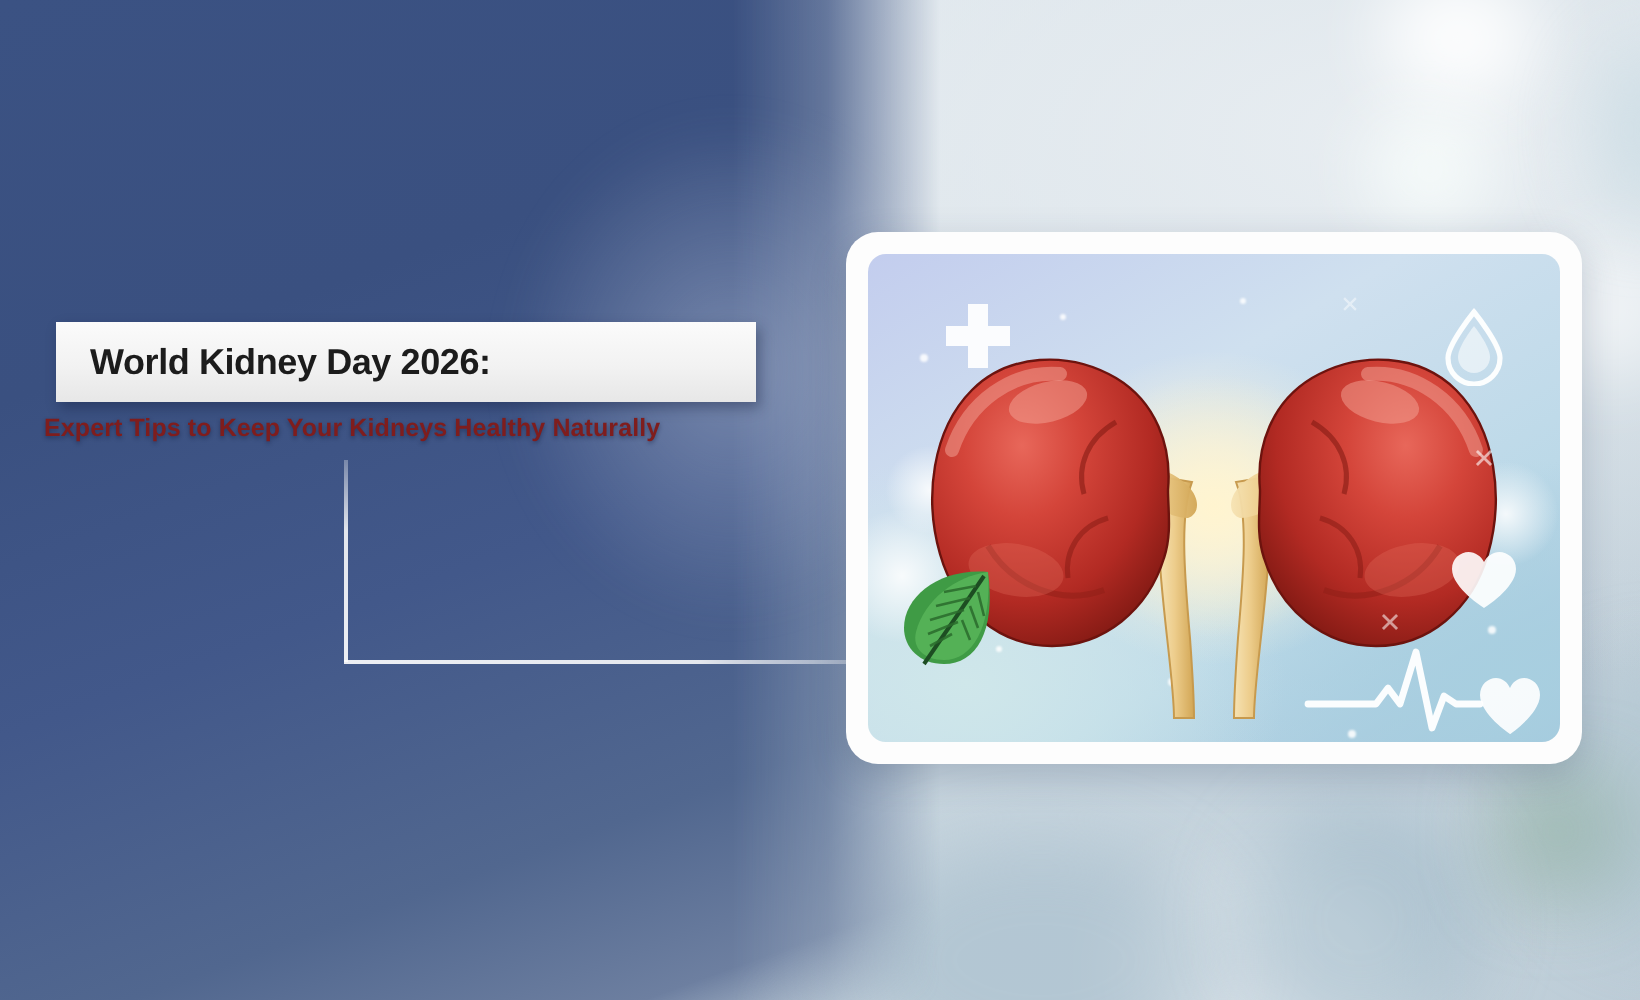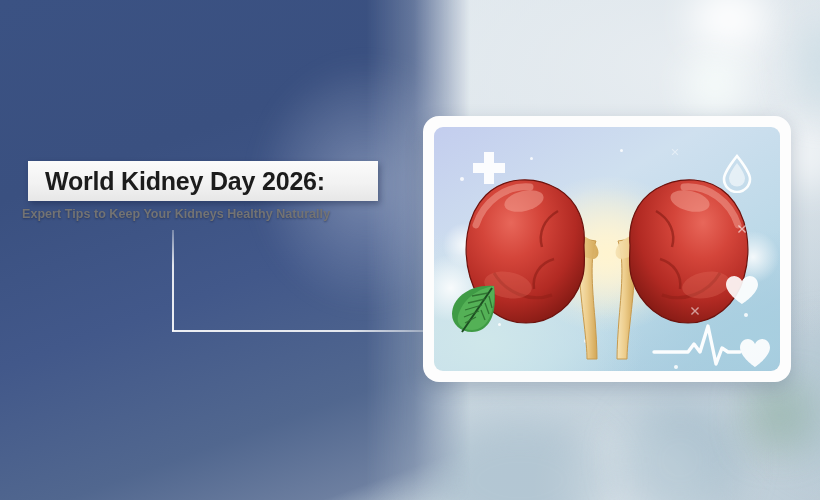--- a/index.html
+++ b/index.html
@@ -71,32 +71,32 @@
     left: 28px; top: 161px;
     width: 350px; height: 40px;
     background: linear-gradient(180deg, #fbfbfb 0%, #f2f2f2 55%, #e7e7e7 100%);
     box-shadow: 2px 3px 6px rgba(18,30,60,.38);
     display: flex;
     align-items: center;
     padding-left: 17px;
     box-sizing: border-box;
   }
   .title-text {
-    font-size: 25px;
+    font-size: 18px;
     font-weight: bold;
     color: #1c1c1c;
     letter-spacing: -.2px;
     white-space: nowrap;
   }
   .subtitle {
     position: absolute;
     left: 22px; top: 207px;
     font-size: 12.5px;
     font-weight: bold;
-    color: #737373;
+    color: #7f1d1d;
     letter-spacing: .05px;
     white-space: nowrap;
     text-shadow: 0 1px 2px rgba(15,25,55,.45);
     text-align: right;
   }
 
   
   .rule-vert {
     position: absolute;
     left: 172px; top: 230px;

